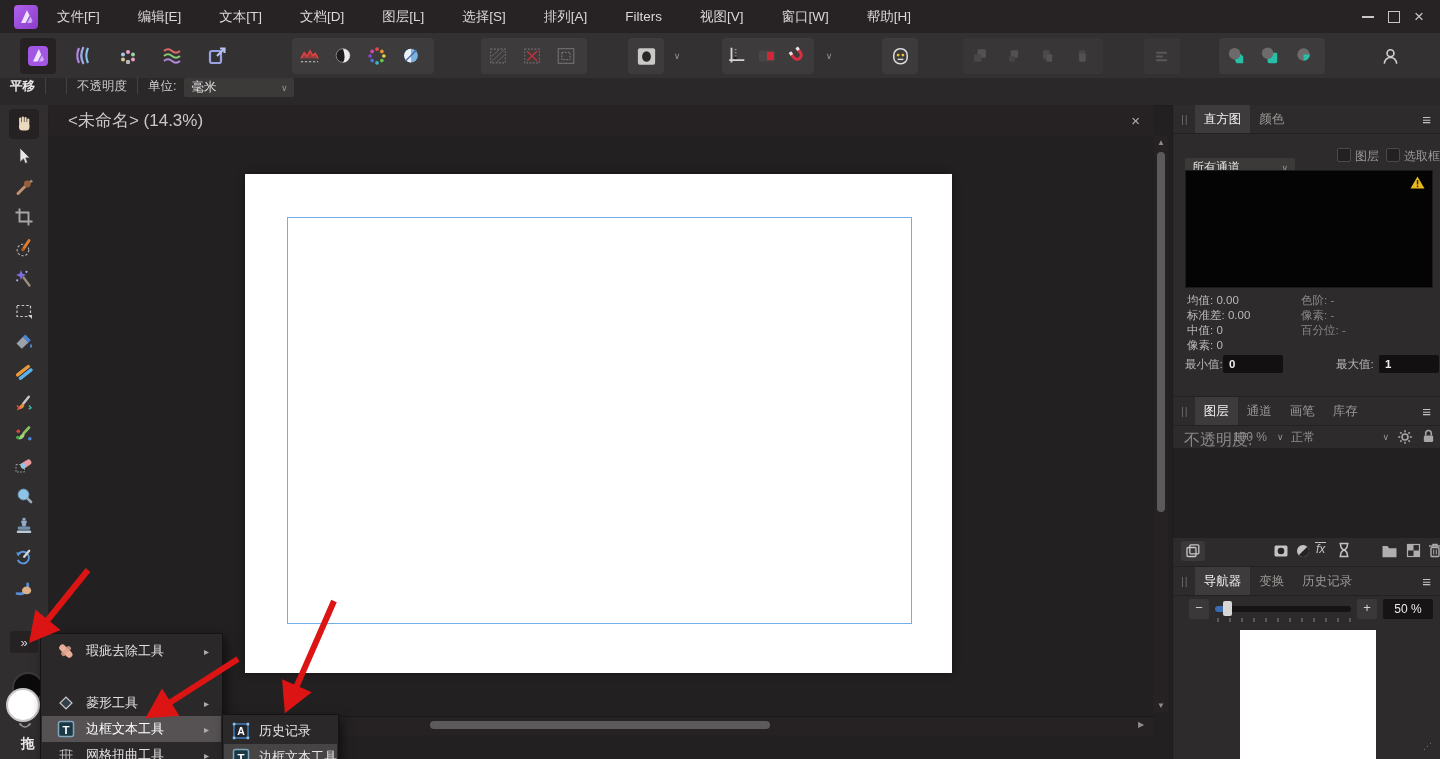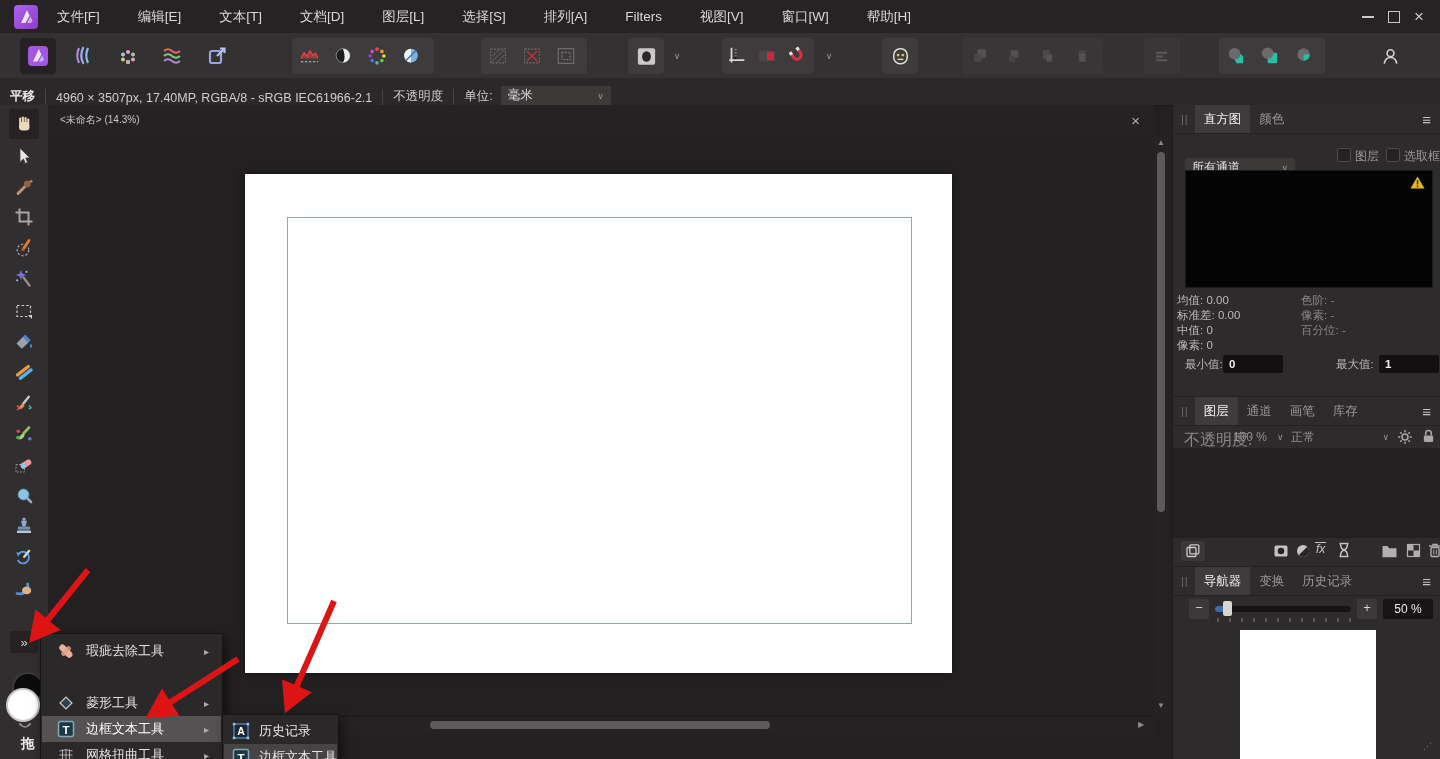--- a/index.html
+++ b/index.html
@@ -13,21 +13,21 @@
   .mitem{padding:0 19px;height:33px;display:flex;align-items:center;font-size:13.5px;color:#dbd8d8;cursor:default}
   .appicon{width:24px;height:24px;margin-left:14px;border-radius:4px;background:linear-gradient(135deg,#b060ec,#8a3ecc)}
   .wctl{display:flex;align-items:center;gap:14px;margin-left:auto;margin-right:16px}
   
   .toolbar{left:0;top:33px;width:1440px;height:45px;background:#343132;border-bottom:1px solid #211e1f}
   .tbtn{position:absolute;top:5px;width:36px;height:36px;border-radius:4px;display:flex;align-items:center;justify-content:center}
   .tgrp{position:absolute;top:5px;height:36px;border-radius:4px;background:#3e3b3c}
   .tgrp .tbtn{position:relative;top:0;width:34px;height:36px}
   .sel{background:#262223}
   
-  .ctxbar{left:0;top:78px;width:1440px;height:27px;background:#2b2829;border-bottom:1px solid #1d1b1c;display:flex;align-items:flex-end;font-size:12.5px;color:#cfcccc}
+  .ctxbar{left:0;top:78px;width:1440px;height:27px;background:#2b2829;border-bottom:1px solid #1d1b1c;display:flex;align-items:flex-start;font-size:12.5px;color:#cfcccc}
   .csep{width:1px;height:16px;background:#454243;margin:0 10px}
   .dd{height:19px;background:#3c3939;border-radius:2px;display:flex;align-items:center;padding:0 7px;color:#e3e1e1}
   .chev{color:#979494;font-size:9px;margin-left:auto;padding-left:10px}
   
   .tabstrip{left:48px;top:105px;width:1106px;height:30px;background:#262223;border-bottom:1px solid #1b1919;display:flex;align-items:center}
   
   .rail{left:0;top:105px;width:48px;height:654px;background:#312e2f;border-right:1px solid #232021}
   .tool{position:absolute;left:9px;width:30px;height:30px;display:flex;align-items:center;justify-content:center;border-radius:4px}
   
   .canvas{left:48px;top:135px;width:1106px;height:581px;background:#232021}
@@ -302,33 +302,32 @@
       <svg width="23" height="23" viewBox="0 0 24 24">
           <circle cx="12" cy="8.5" r="3.6" fill="none" stroke="#d2cfcf" stroke-width="1.7"></circle>
           <path d="M5.5 19.5 q1-6.5 6.5-6.5 q5.5 0 6.5 6.5" fill="none" stroke="#d2cfcf" stroke-width="1.7"></path>
         </svg>
     </div>
   </div>
 
   <div class="ctxbar abs">
     <span style="margin-left:10px;font-weight:bold;color:#ebe9e9">平移</span>
     <span class="csep"></span>
-    <span>4960 × 3507px, 17.40MP, RGBA/8 - sRGB IEC61966-2.1</span>
     <span class="csep"></span>
     <span>不透明度</span>
     <span class="csep"></span>
     <span>单位:</span>
     <div class="dd" style="width:96px;margin-left:8px">
       <span>毫米</span>
       <span class="chev">∨</span>
     </div>
   </div>
 
   <div class="tabstrip abs">
-    <span style="margin-left:12px;font-size:10px;color:#cac7c7">&lt;未命名&gt; (14.3%)</span>
+    <span style="margin-left:20px;font-size:17px;color:#cac7c7">&lt;未命名&gt; (14.3%)</span>
     <span style="margin-left:auto;margin-right:14px;color:#b3b0b0;font-size:15px">×</span>
   </div>
 
   <div class="rail abs">
     <div class="tool sel" style="top:4px">
       <svg width="22" height="22" viewBox="0 0 22 22">
           <g fill="#ead9bd">
             <rect x="6" y="9" width="10.5" height="8.5" rx="3.5"></rect>
             <rect x="6.1" y="4.5" width="2.1" height="6.5" rx="1"></rect>
             <rect x="8.8" y="3.4" width="2.1" height="7" rx="1"></rect>
@@ -495,21 +494,21 @@
     <div class="abs" style="left:12px;top:65px;width:246px;height:116px;background:#040404;border:1px solid #1c1a1b">
       <div class="abs" style="left:224px;top:5px">
         <svg width="15" height="13" viewBox="0 0 15 13">
             <polygon points="7.5,0.5 14.5,12.5 0.5,12.5" fill="#e8b81e"></polygon>
             <rect x="6.8" y="4" width="1.5" height="4.5" fill="#3a3000"></rect>
             <rect x="6.8" y="9.6" width="1.5" height="1.6" fill="#3a3000"></rect>
           </svg>
       </div>
     </div>
 
-    <div class="abs stat" style="left:4px;top:188px;color:#bab7b7">
+    <div class="abs stat" style="left:14px;top:188px;color:#bab7b7">
       <div><span>均值:</span> <span>0.00</span></div>
       <div><span>标准差:</span> <span>0.00</span></div>
       <div><span>中值:</span> <span>0</span></div>
       <div><span>像素:</span> <span>0</span></div>
     </div>
     <div class="abs stat dim" style="left:128px;top:188px">
       <div><span>色阶:</span> <span>-</span></div>
       <div><span>像素:</span> <span>-</span></div>
       <div><span>百分位:</span> <span>-</span></div>
     </div>

